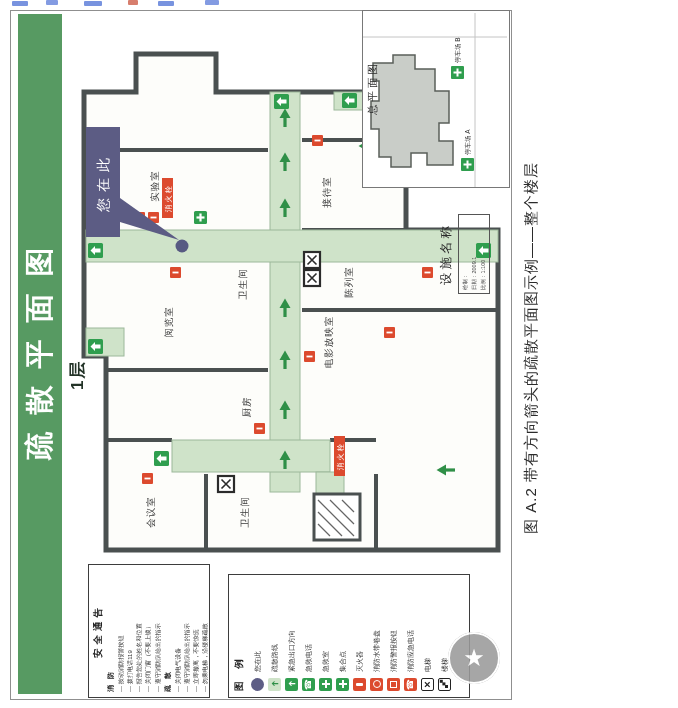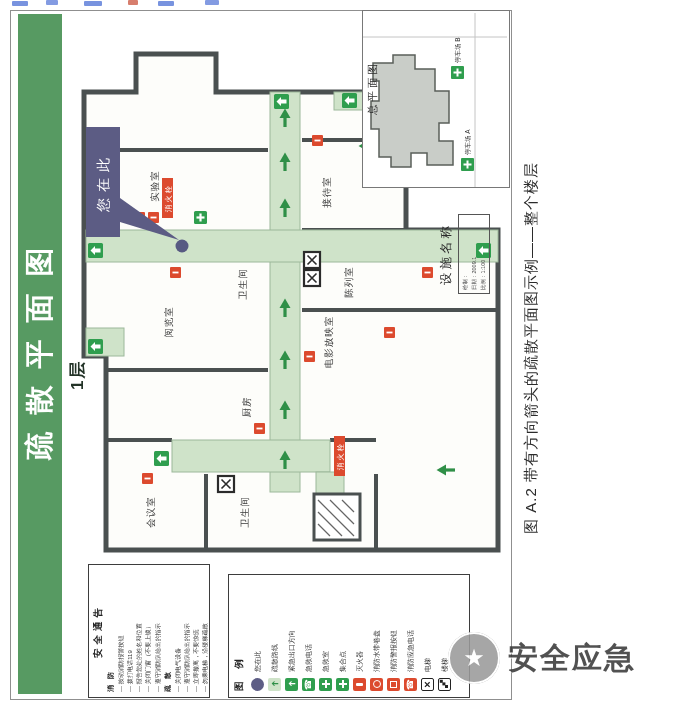--- a/index.html
+++ b/index.html
@@ -328,16 +328,15 @@
 
   <div class="overlay">
     <span class="artifact" style="left:12px;top:1px;width:16px;background:#4b6fd4"></span>
     <span class="artifact" style="left:46px;top:0;width:12px;background:#5a7ad8"></span>
     <span class="artifact" style="left:84px;top:1px;width:18px;background:#4b6fd4"></span>
     <span class="artifact" style="left:128px;top:0;width:10px;background:#c9533c"></span>
     <span class="artifact" style="left:158px;top:1px;width:16px;background:#4b6fd4"></span>
     <span class="artifact" style="left:205px;top:0;width:14px;background:#5a7ad8"></span>
     <div class="watermark">
       <span class="wm-logo">★</span>
-      <span class="wm-text">安全应急</span>
     </div>
   </div>
 </div>
 
 </body></html>

